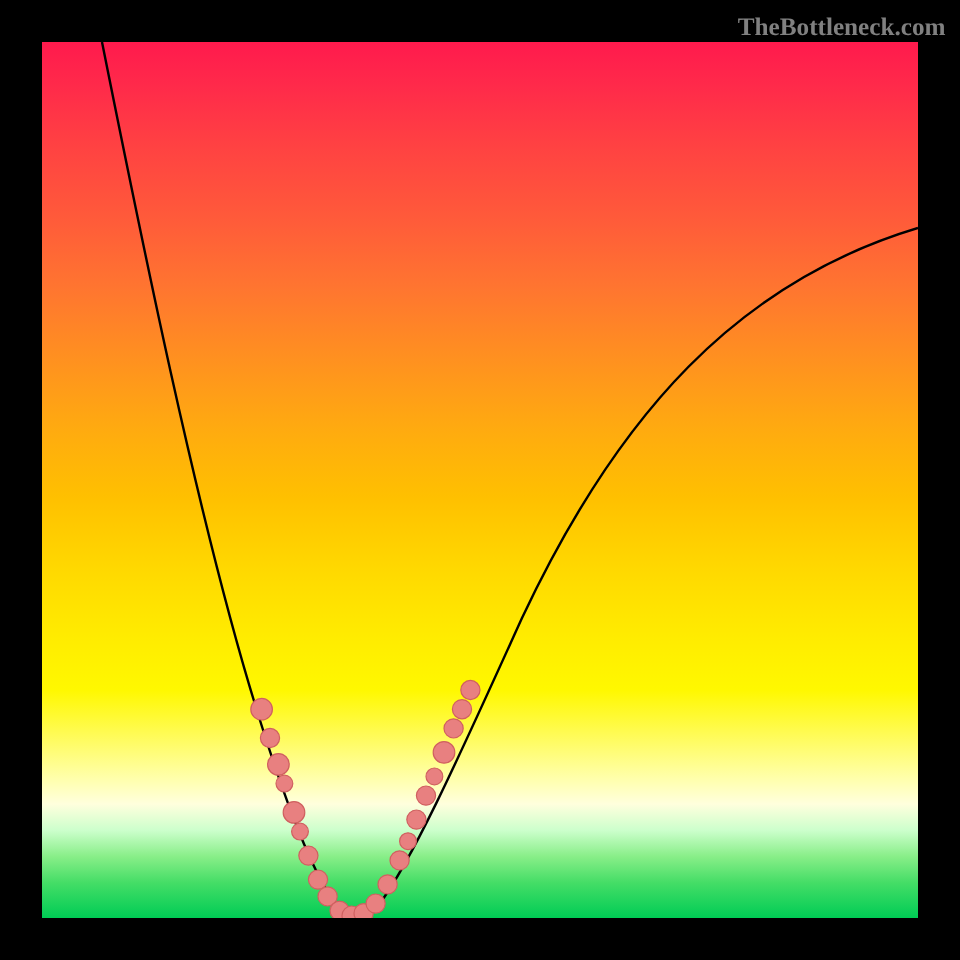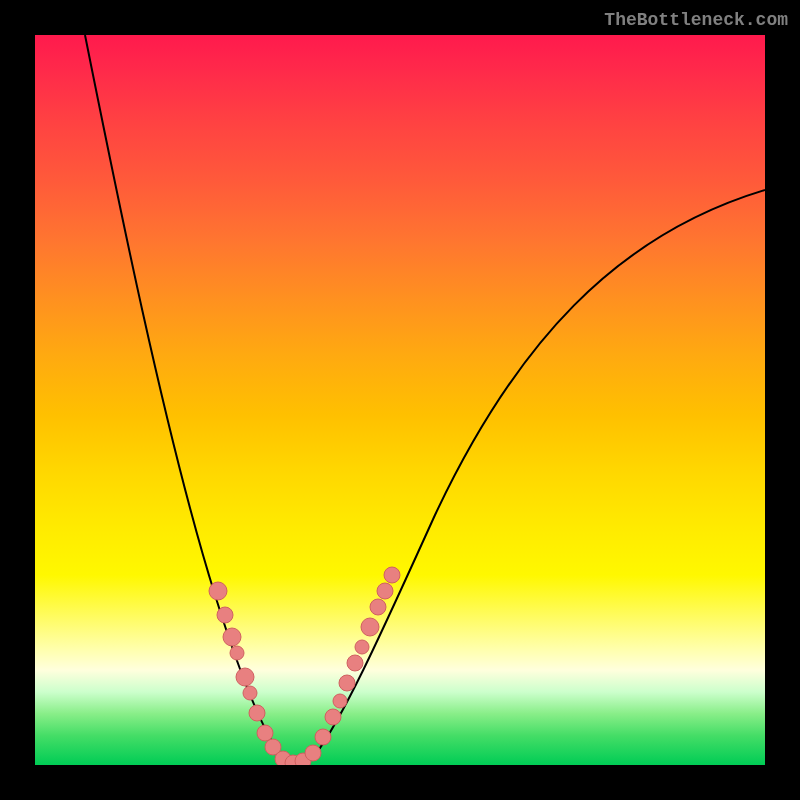--- a/index.html
+++ b/index.html
@@ -41,22 +41,22 @@
         #88ee88 93%,
         #44dd66 96%,
         #00cc55 100%
       );
     }
     
     .watermark {
       position: absolute;
       top: 10px;
       right: 12px;
-      font-family: Liberation Mono, monospace;
-      font-size: 18px;
+      font-family: Liberation Serif, serif;
+      font-size: 21px;
       font-weight: bold;
       color: #808080;
       z-index: 10;
     }
     
     svg.curves {
       position: absolute;
       left: 35px;
       top: 35px;
       width: 730px;

